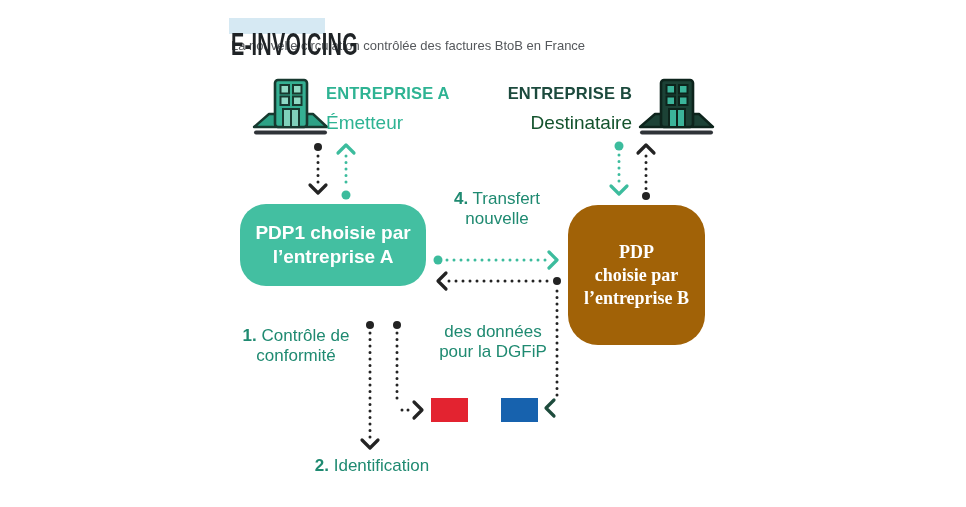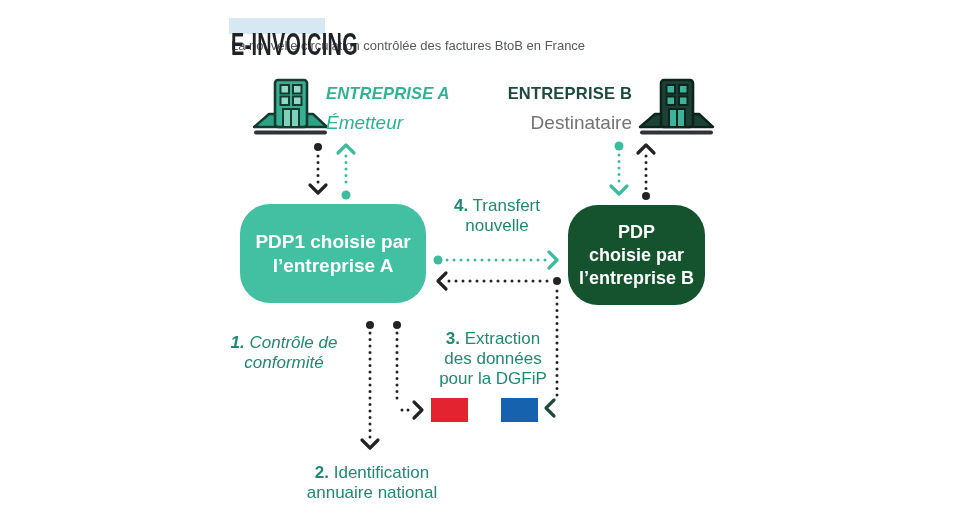--- a/index.html
+++ b/index.html
@@ -10,42 +10,42 @@
   .title-highlight{position:absolute;left:229px;top:18px;width:96px;height:16px;background:#d6e9f3;z-index:0;}
   .title{position:absolute;left:231px;top:6px;z-index:1;font-size:31px;font-weight:800;color:#1f2326;
          letter-spacing:0.5px;transform:scaleX(0.64);transform-origin:left top;white-space:nowrap;}
   .subtitle{position:absolute;left:231px;top:38px;font-size:13px;color:#55585c;white-space:nowrap;}
 
   
   .company{position:absolute;z-index:2;}
   .company .name{display:block;font-size:16.5px;font-weight:700;letter-spacing:0.2px;}
   .company .role{display:block;font-size:19px;margin-top:9px;}
   .company-a{left:326px;top:84px;text-align:left;}
-  .company-a .name,.company-a .role{color:#2eb393;font-style:italic;}
+  .company-a .name,.company-a .role{color:#2eb393;}
   .company-b{left:498px;top:84px;width:134px;text-align:right;}
   .company-b .name{color:#1c4a3d;}
-  .company-b .role{color:#737373;}
+  .company-b .role{color:#14532d;}
 
   .bldg{position:absolute;z-index:2;}
   .bldg-a{left:252px;top:77px;}
   .bldg-b{left:638px;top:77px;}
 
   
   .pdp{position:absolute;border-radius:30px;color:#ffffff;font-weight:700;display:flex;
        flex-direction:column;align-items:center;justify-content:center;text-align:center;z-index:2;}
-  .pdp-a{left:240px;top:204px;width:186px;height:99px;background:#43bfa1;font-size:19px;line-height:24px;}
-  .pdp-b{left:568px;top:205px;width:137px;height:100px;background:#14532d;font-size:18px;line-height:23px;}
+  .pdp-a{left:240px;top:204px;width:186px;height:82px;background:#43bfa1;font-size:19px;line-height:24px;border-radius:26px;}
+  .pdp-b{left:568px;top:205px;width:137px;height:140px;background:#a16207;font-size:18px;line-height:23px;font-family:Liberation Serif, serif;}
   .pdp span{display:block;}
 
   
-  .step{position:absolute;color:#1f8a71;font-size:17px;line-height:20px;text-align:center;z-index:2;margin-top:7px;}
+  .step{position:absolute;color:#1f8a71;font-size:17px;line-height:20px;text-align:center;z-index:2;}
   .step b{font-weight:700;}
   .step span{display:block;}
   .step-4{left:424px;top:189px;width:146px;}
-  .step-1{left:218px;top:326px;width:132px;font-style:italic;}
+  .step-1{left:230px;top:326px;width:132px;}
   .step-3{left:426px;top:322px;width:134px;}
   .step-2{left:298px;top:456px;width:148px;}
 
   
   .flag{position:absolute;z-index:2;}
   .flag-red{left:431px;top:398px;width:37px;height:24px;background:#e32330;}
   .flag-blue{left:501px;top:398px;width:37px;height:24px;background:#1762ae;}
 
   .arrows{position:absolute;left:0;top:0;z-index:1;pointer-events:none;}
 </style>
@@ -104,28 +104,26 @@
     <span><b>4.</b> <span style="display:inline">Transfert</span></span>
     <span>nouvelle</span>
   </div>
 
   <div class="step step-1">
     <span><b>1.</b> <span style="display:inline">Contrôle de</span></span>
     <span>conformité</span>
   </div>
 
   <div class="step step-3">
-    <span><b>3.</b> <span style="display:inline">Extraction</span></span>
     <span>des données</span>
     <span>pour la DGFiP</span>
   </div>
 
   <div class="step step-2">
     <span><b>2.</b> <span style="display:inline">Identification</span></span>
-    <span>annuaire national</span>
   </div>
 
   <div class="flag flag-red"></div>
   <div class="flag flag-blue"></div>
 
   <svg class="arrows" width="966" height="507" viewBox="0 0 966 507">
 
     <g stroke="#232323" fill="none" stroke-linecap="round">
       <circle cx="318" cy="147" r="4" fill="#232323" stroke="none"></circle>
       <line x1="318" y1="156" x2="318" y2="184" stroke-width="3" stroke-dasharray="0 6.5"></line>

